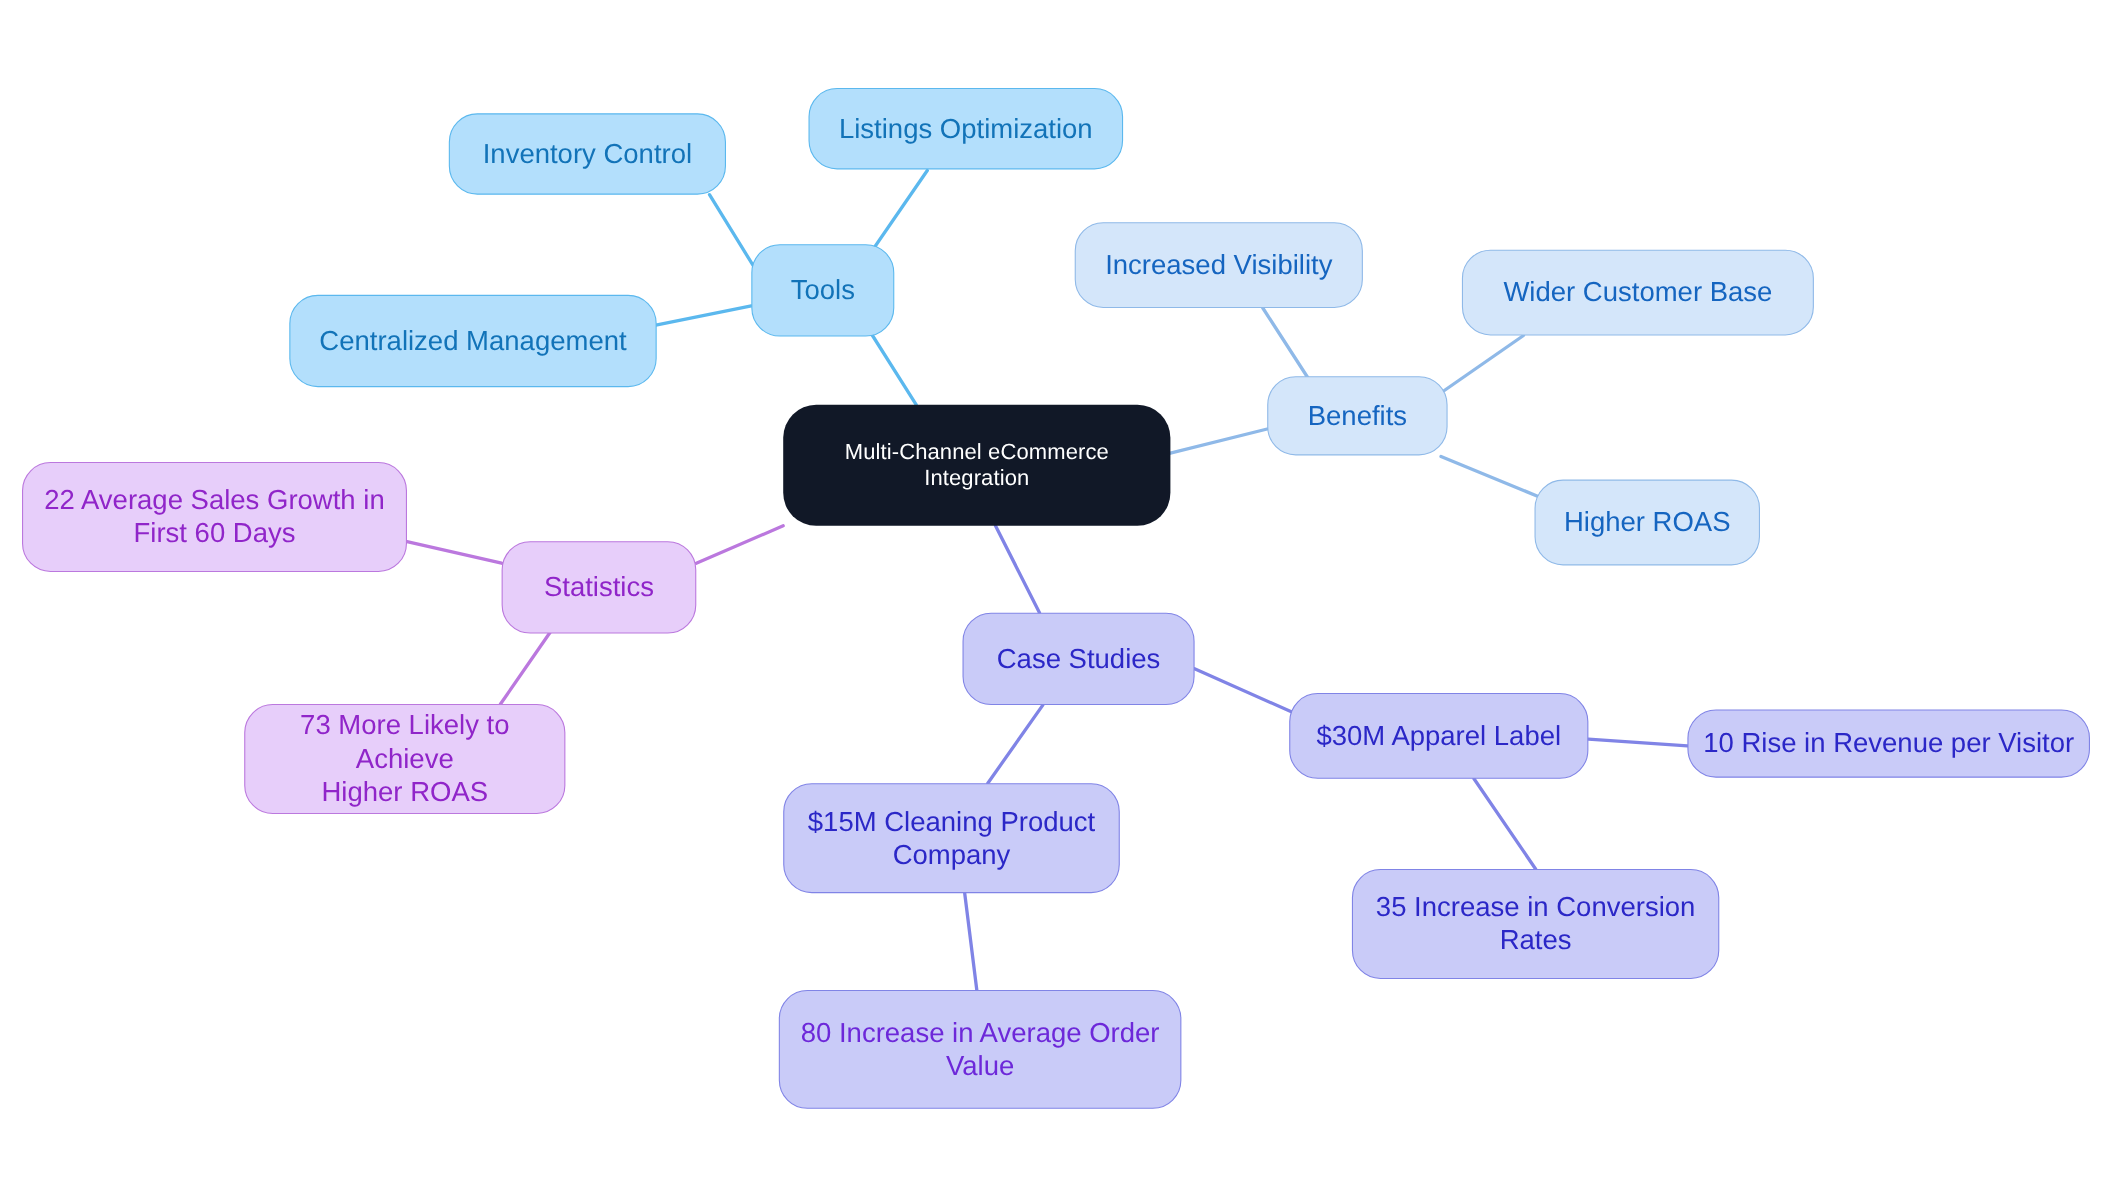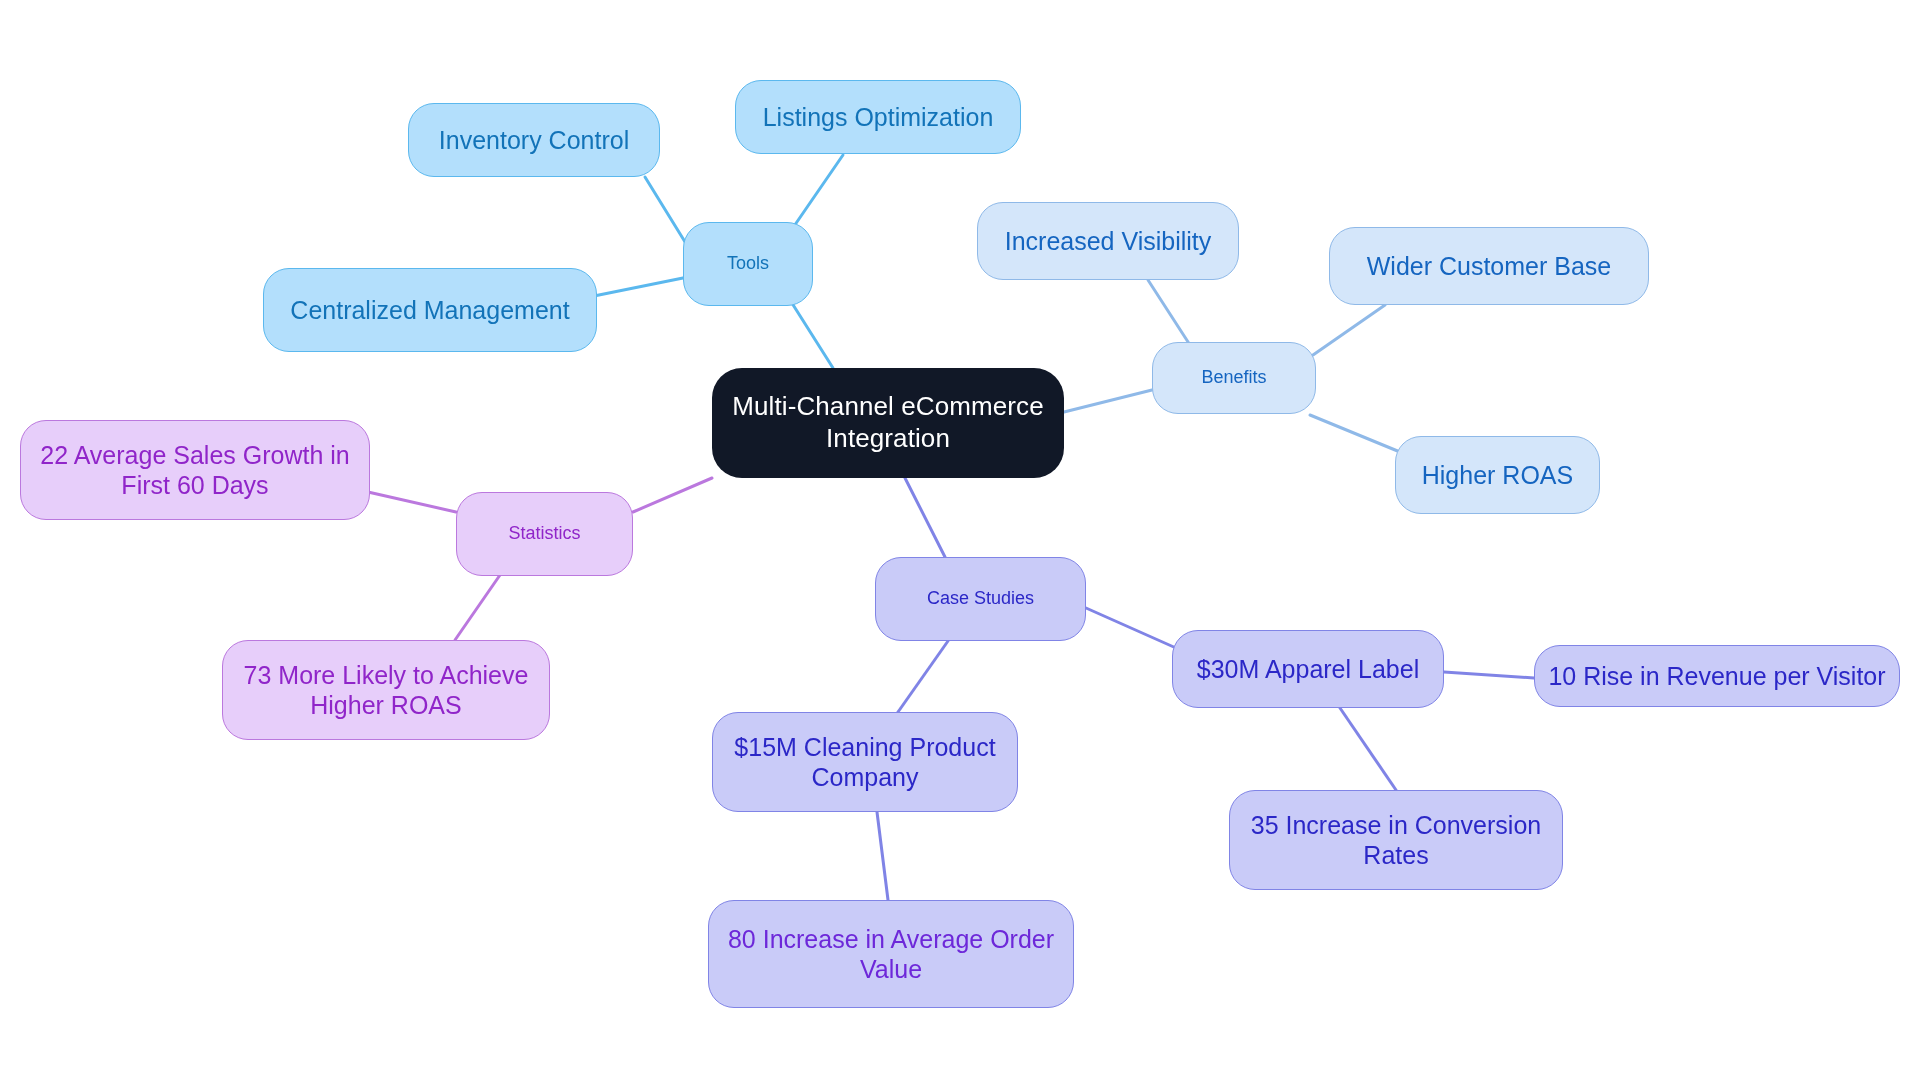--- a/index.html
+++ b/index.html
@@ -36,25 +36,25 @@
     border-style: solid;
     border-width: 1.6px;
     border-radius: 26px;
     line-height: 1.22;
     padding: 4px 10px;
     white-space: pre-line;
   }
   .node-root {
     border-radius: 30px;
     border-width: 0px;
-    font-size: 26px;
+    font-size: 20px;
     letter-spacing: 0.1px;
   }
   .node-branch {
-    font-size: 18px;
+    font-size: 25px;
   }
   .node-leaf {
     font-size: 25px;
   }
 </style>
 </head>
 <body>
 
 <div id="canvas">
   <svg id="edge-layer" viewBox="0 0 1920 1083" xmlns="http://www.w3.org/2000/svg">
@@ -83,21 +83,21 @@
       <div class="node node-leaf" style="left: 408px; top: 103px; width: 252px; height: 74px; background: rgb(179, 223, 252); border-color: rgb(91, 184, 238); color: rgb(18, 115, 184);">Inventory Control</div>
       <div class="node node-leaf" style="left: 735px; top: 80px; width: 286px; height: 74px; background: rgb(179, 223, 252); border-color: rgb(91, 184, 238); color: rgb(18, 115, 184);">Listings Optimization</div>
       <div class="node node-leaf" style="left: 263px; top: 268px; width: 334px; height: 84px; background: rgb(179, 223, 252); border-color: rgb(91, 184, 238); color: rgb(18, 115, 184);">Centralized Management</div>
       <div class="node node-branch" style="left: 1152px; top: 342px; width: 164px; height: 72px; background: rgb(212, 230, 250); border-color: rgb(143, 185, 232); color: rgb(21, 101, 192);">Benefits</div>
       <div class="node node-leaf" style="left: 977px; top: 202px; width: 262px; height: 78px; background: rgb(212, 230, 250); border-color: rgb(143, 185, 232); color: rgb(21, 101, 192);">Increased Visibility</div>
       <div class="node node-leaf" style="left: 1329px; top: 227px; width: 320px; height: 78px; background: rgb(212, 230, 250); border-color: rgb(143, 185, 232); color: rgb(21, 101, 192);">Wider Customer Base</div>
       <div class="node node-leaf" style="left: 1395px; top: 436px; width: 205px; height: 78px; background: rgb(212, 230, 250); border-color: rgb(143, 185, 232); color: rgb(21, 101, 192);">Higher ROAS</div>
       <div class="node node-branch" style="left: 456px; top: 492px; width: 177px; height: 84px; background: rgb(231, 206, 250); border-color: rgb(187, 120, 222); color: rgb(144, 37, 201);">Statistics</div>
       <div class="node node-leaf" style="left: 20px; top: 420px; width: 350px; height: 100px; background: rgb(231, 206, 250); border-color: rgb(187, 120, 222); color: rgb(144, 37, 201);">22 Average Sales Growth in
 First 60 Days</div>
-      <div class="node node-leaf" style="left: 222px; top: 640px; width: 328px; height: 100px; background: rgb(231, 206, 250); border-color: rgb(187, 120, 222); color: rgb(144, 37, 201);">73 More Likely to Achieve
+      <div class="node node-leaf" style="left: 222px; top: 640px; width: 292px; height: 100px; background: rgb(231, 206, 250); border-color: rgb(187, 120, 222); color: rgb(144, 37, 201);">73 More Likely to Achieve
 Higher ROAS</div>
       <div class="node node-branch" style="left: 875px; top: 557px; width: 211px; height: 84px; background: rgb(201, 203, 248); border-color: rgb(128, 132, 230); color: rgb(43, 39, 199);">Case Studies</div>
       <div class="node node-leaf" style="left: 1172px; top: 630px; width: 272px; height: 78px; background: rgb(201, 203, 248); border-color: rgb(128, 132, 230); color: rgb(43, 39, 199);">$30M Apparel Label</div>
       <div class="node node-leaf" style="left: 1534px; top: 645px; width: 366px; height: 62px; background: rgb(201, 203, 248); border-color: rgb(128, 132, 230); color: rgb(43, 39, 199);">10 Rise in Revenue per Visitor</div>
       <div class="node node-leaf" style="left: 1229px; top: 790px; width: 334px; height: 100px; background: rgb(201, 203, 248); border-color: rgb(128, 132, 230); color: rgb(43, 39, 199);">35 Increase in Conversion
 Rates</div>
       <div class="node node-leaf" style="left: 712px; top: 712px; width: 306px; height: 100px; background: rgb(201, 203, 248); border-color: rgb(128, 132, 230); color: rgb(43, 39, 199);">$15M Cleaning Product
 Company</div>
       <div class="node node-leaf" style="left: 708px; top: 900px; width: 366px; height: 108px; background: rgb(201, 203, 248); border-color: rgb(128, 132, 230); color: #6d28d9;">80 Increase in Average Order
 Value</div>

